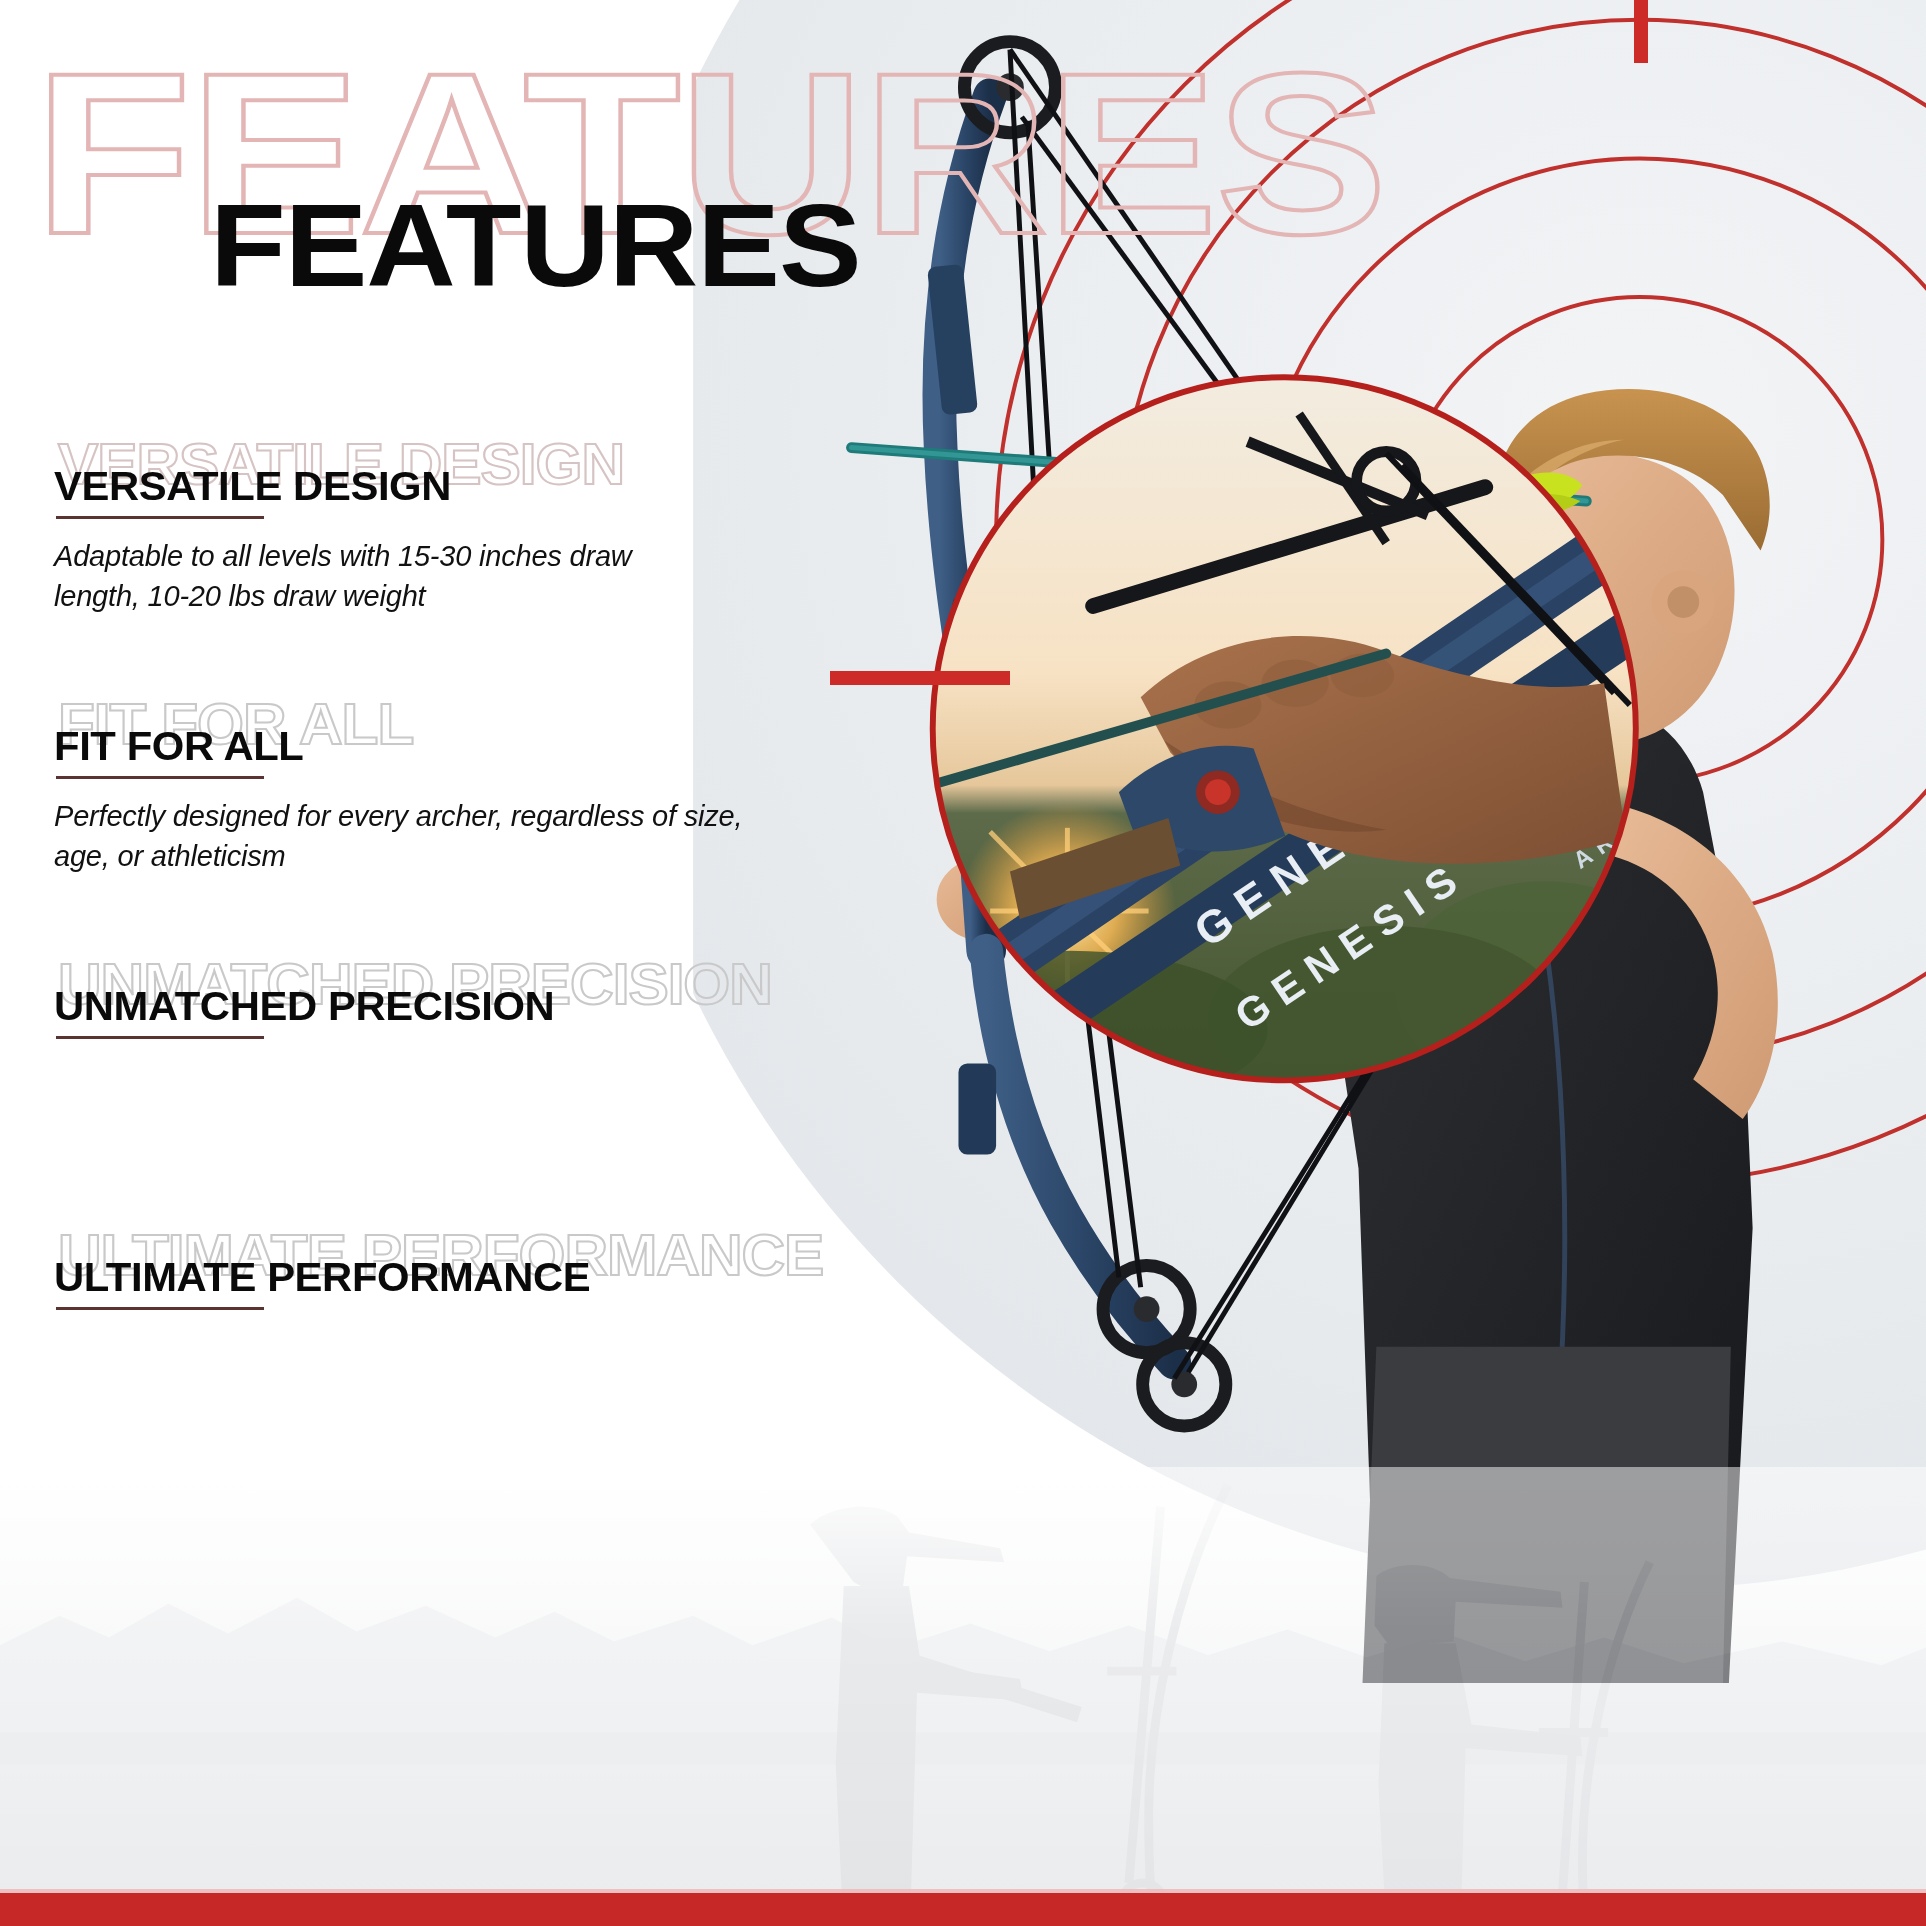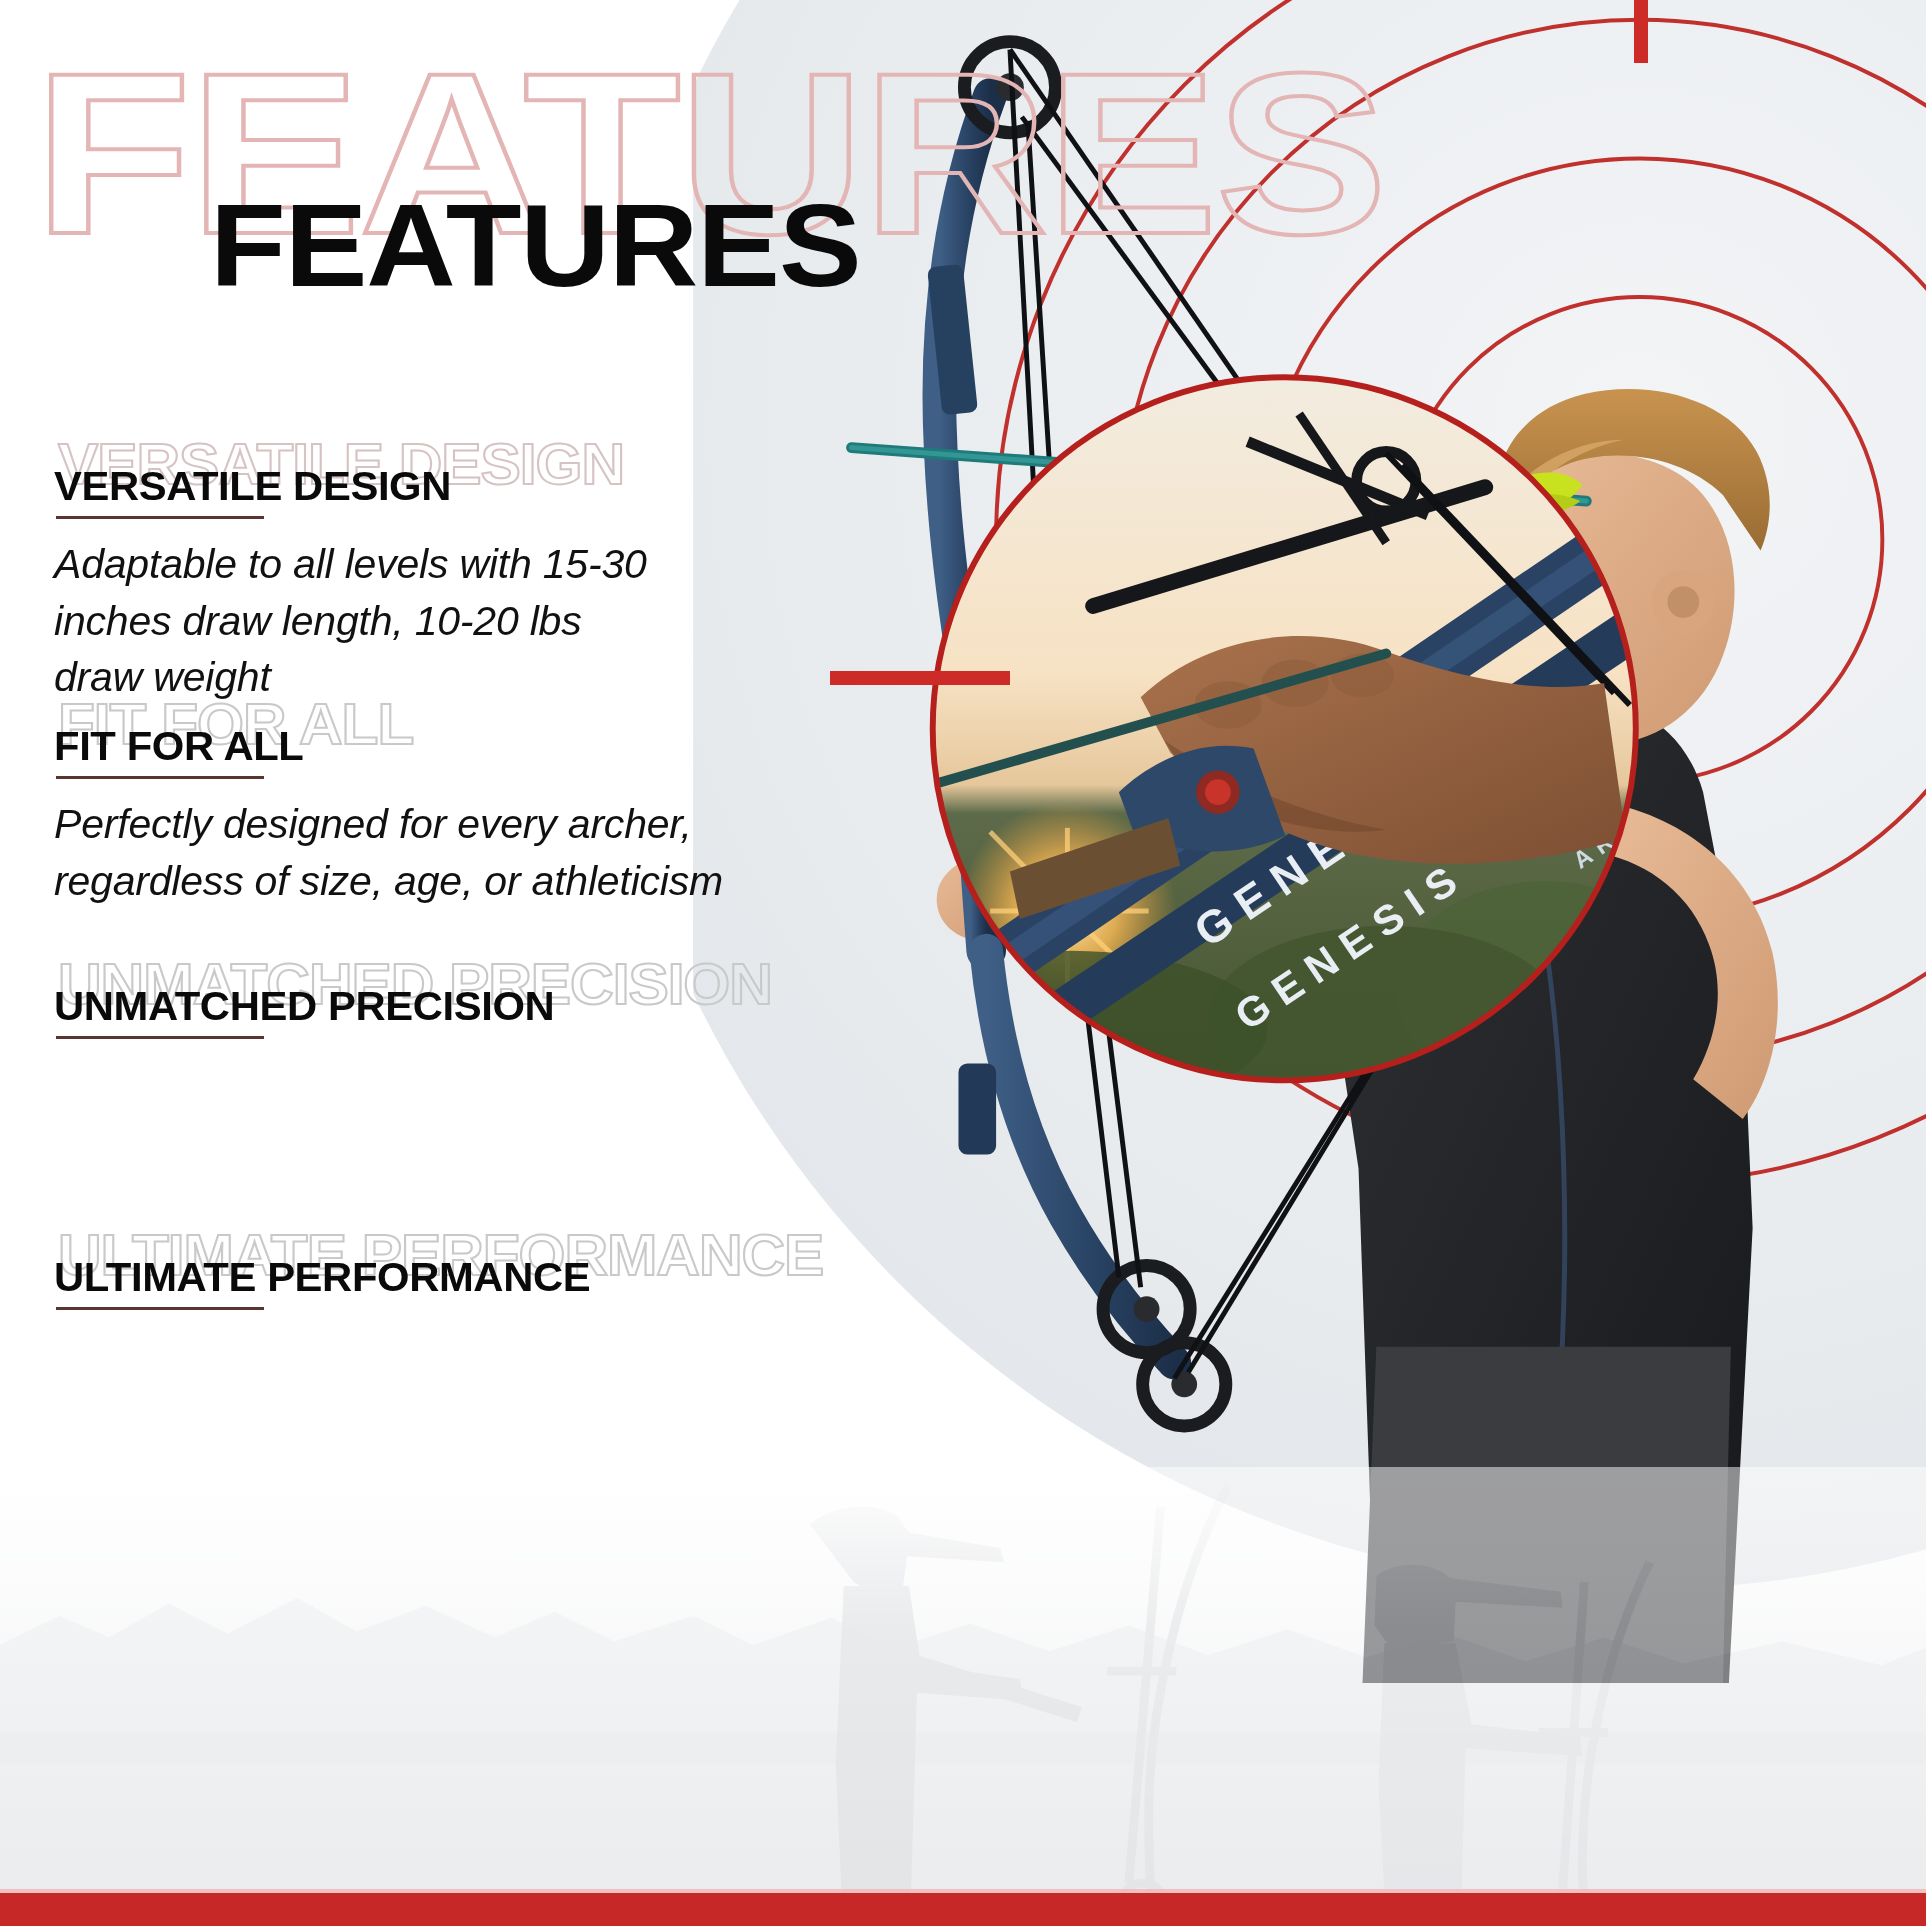--- a/index.html
+++ b/index.html
@@ -51,21 +51,21 @@
     font-size:41px;font-weight:700;letter-spacing:-0.4px;
     color:#0a0a0a;padding-top:27px;white-space:nowrap;
     transform:scaleX(1.02);transform-origin:left top;
   }
   .f-rule{
     position:absolute;left:40px;width:208px;height:3px;
     background:#5a3430;margin-top:6px;
   }
   .f-body{
     margin-top:26px;
-    font-size:41px;font-style:italic;font-weight:400;
+    font-size:29px;font-style:italic;font-weight:400;
     line-height:1.38;color:#111;letter-spacing:-0.2px;
     max-width:851px;
   }
   .feature.w1 .f-body{max-width:594px;}
   .feature.w2 .f-body{max-width:693px;}
   .feature.w3 .f-body{max-width:752px;}
   .feature.w4 .f-body{max-width:832px;}
 
   
   .watermark{position:absolute;left:0;bottom:34px;width:1927px;height:426px;overflow:hidden;opacity:.5;}

